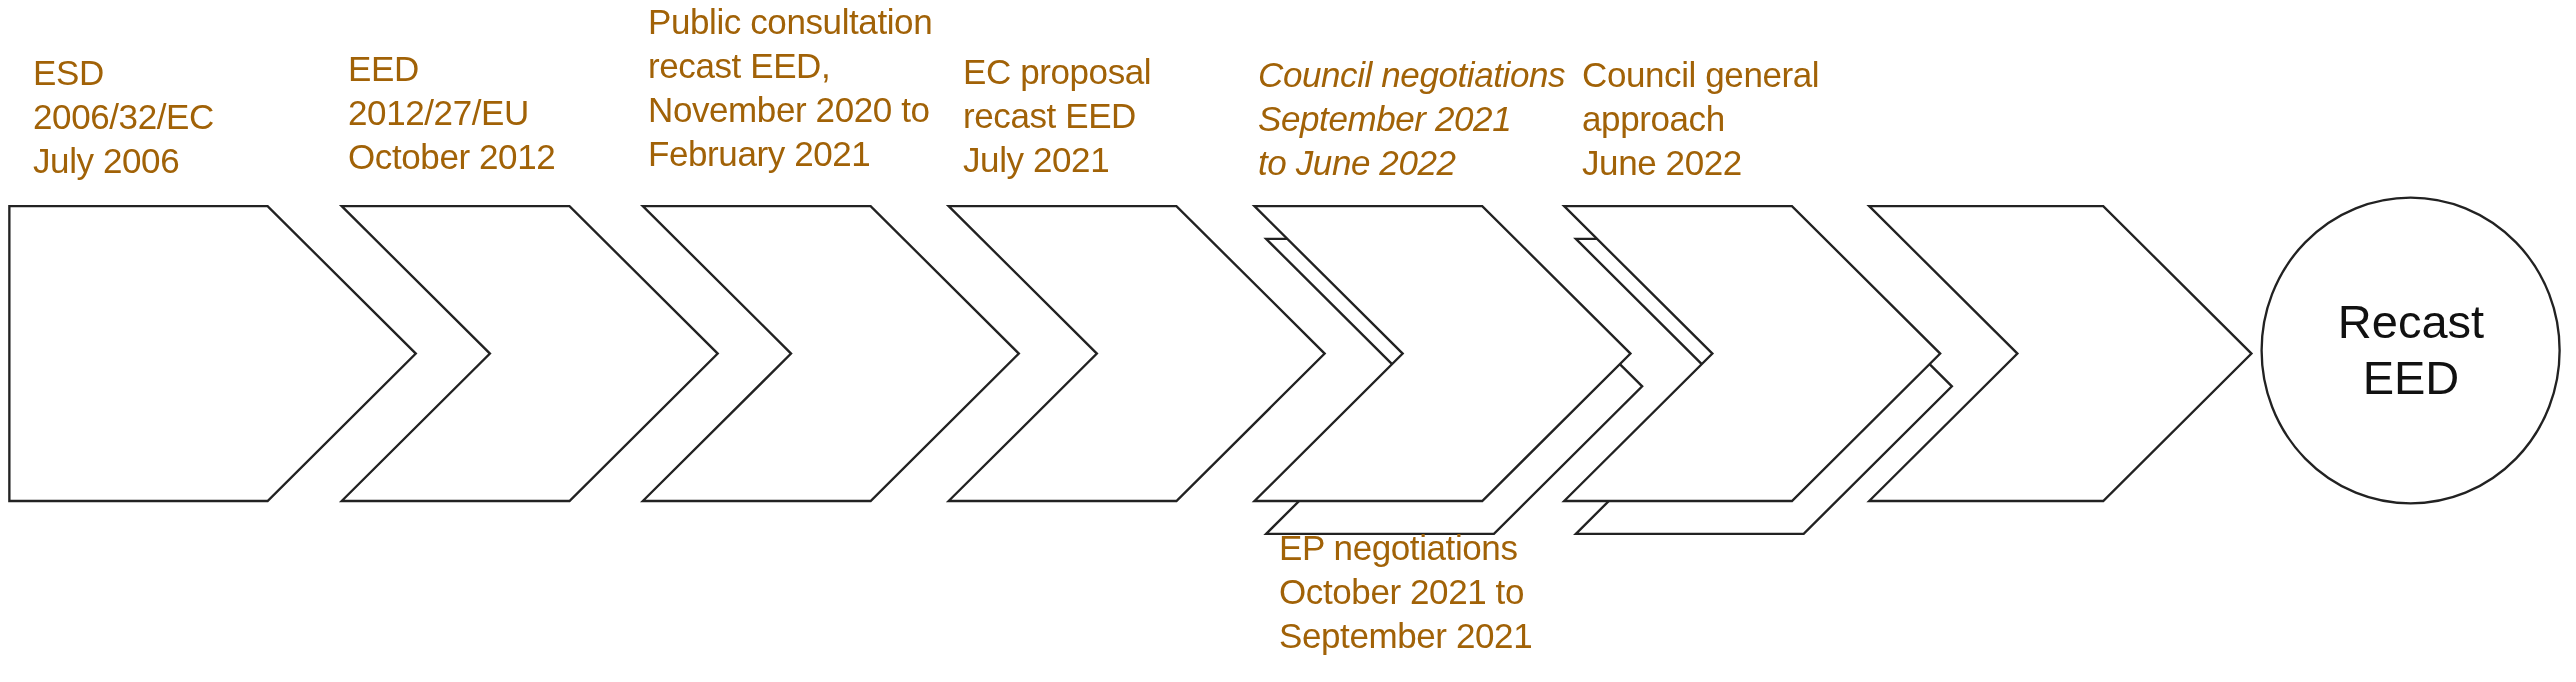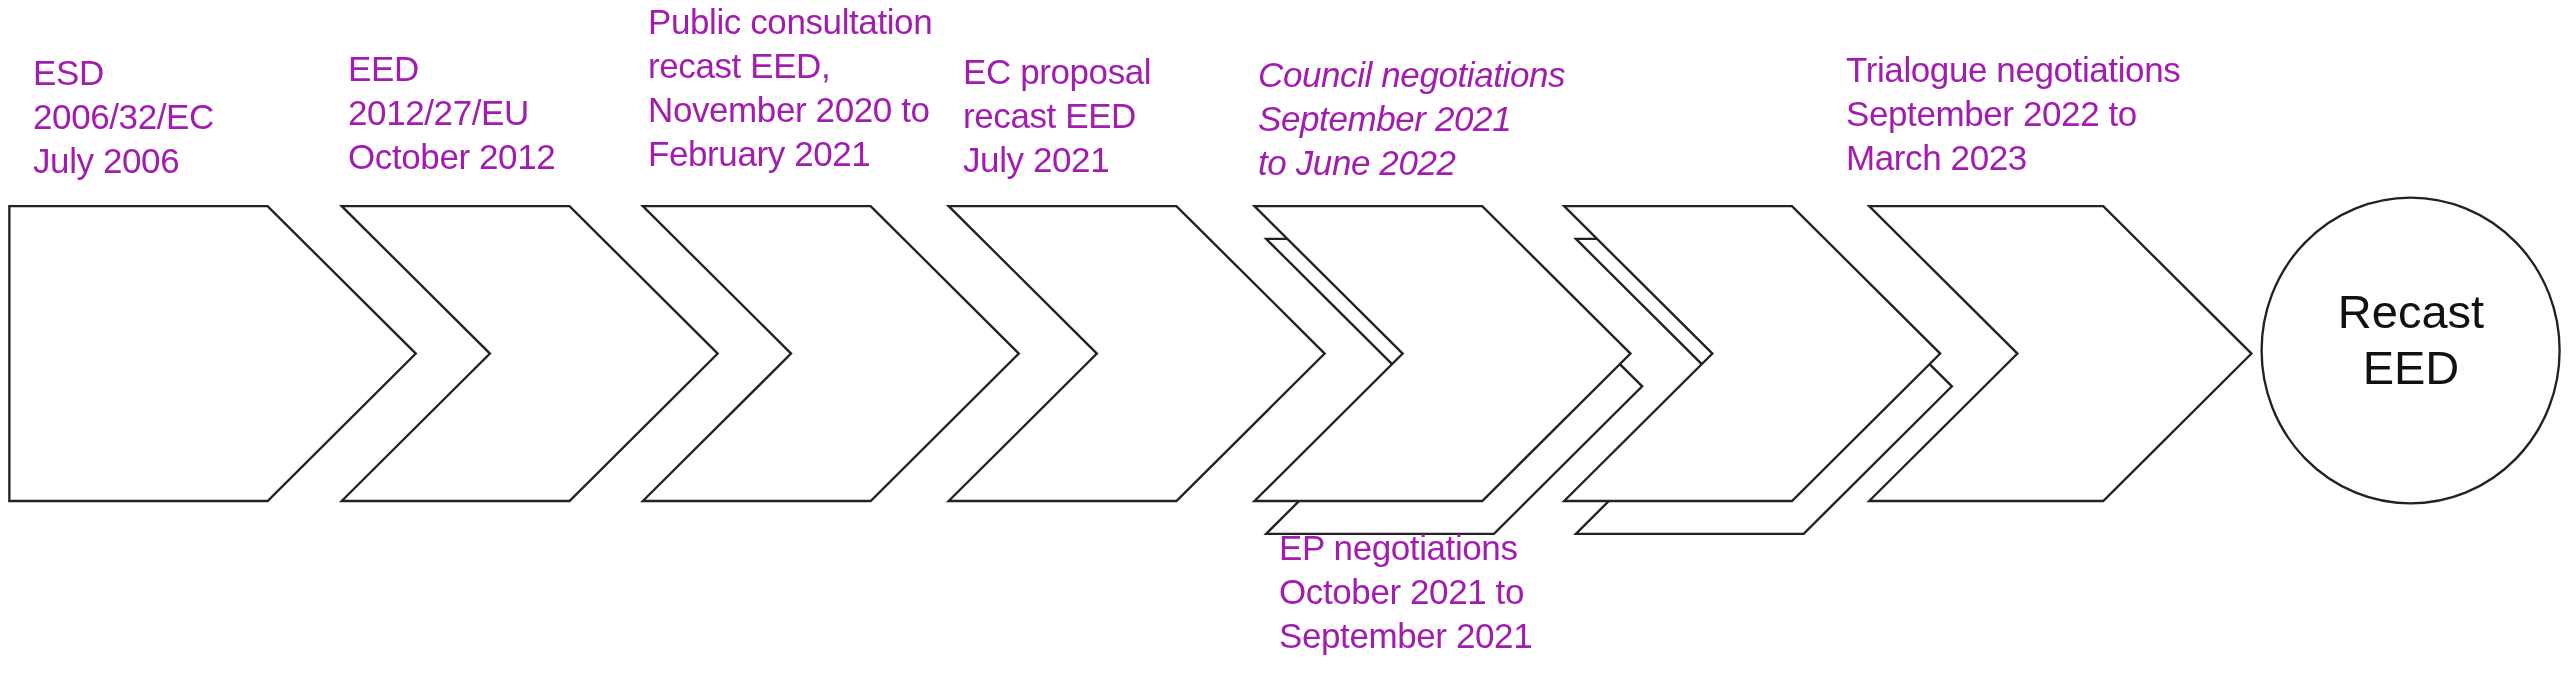--- a/index.html
+++ b/index.html
@@ -10,21 +10,21 @@
     font-family:"Liberation Sans", sans-serif;
     overflow:hidden;
   }
   .shapes{position:absolute;left:0;top:0;}
   .shape{fill:#ffffff;stroke:#222222;stroke-width:3;stroke-linejoin:miter;}
   .step-label{
     position:absolute;
     white-space:pre-line;
     font-size:35px;
     line-height:44px;
-    color:#a21caf;
+    color:#a16207;
     letter-spacing:-0.4px;
   }
   .output-label{
     position:absolute;
     display:flex;align-items:center;justify-content:center;text-align:center;
     white-space:pre-line;
     font-size:47px;line-height:56px;color:#111111;
   }
 </style>
 </head>
@@ -57,25 +57,25 @@
   <div class="step-label" style="left:648px;top:0px;">Public consultation
 recast EED,
 November 2020 to
 February 2021</div>
   <div class="step-label" style="left:949px;top:50px;margin-left:14px;">EC proposal
 recast EED
 July 2021</div>
   <div class="step-label" style="left:1258px;top:53px;font-style:italic;">Council negotiations
 September 2021
 to June 2022</div>
-  <div class="step-label" style="left:1846px;top:48px;">Trialogue negotiations
-September 2022 to
-March 2023</div>
+  <div class="step-label" style="left:1582px;top:53px;">Council general
+approach
+June 2022</div>
 
   <div class="step-label" style="left:1279px;top:526px;">EP negotiations
 October 2021 to
 September 2021</div>
 
-  <div class="output-label" style="left:2262px;top:187px;width:298px;height:306px;">Recast
+  <div class="output-label" style="left:2262px;top:197px;width:298px;height:306px;">Recast
 EED</div>
 
 </div>
 
 
 </body></html>

